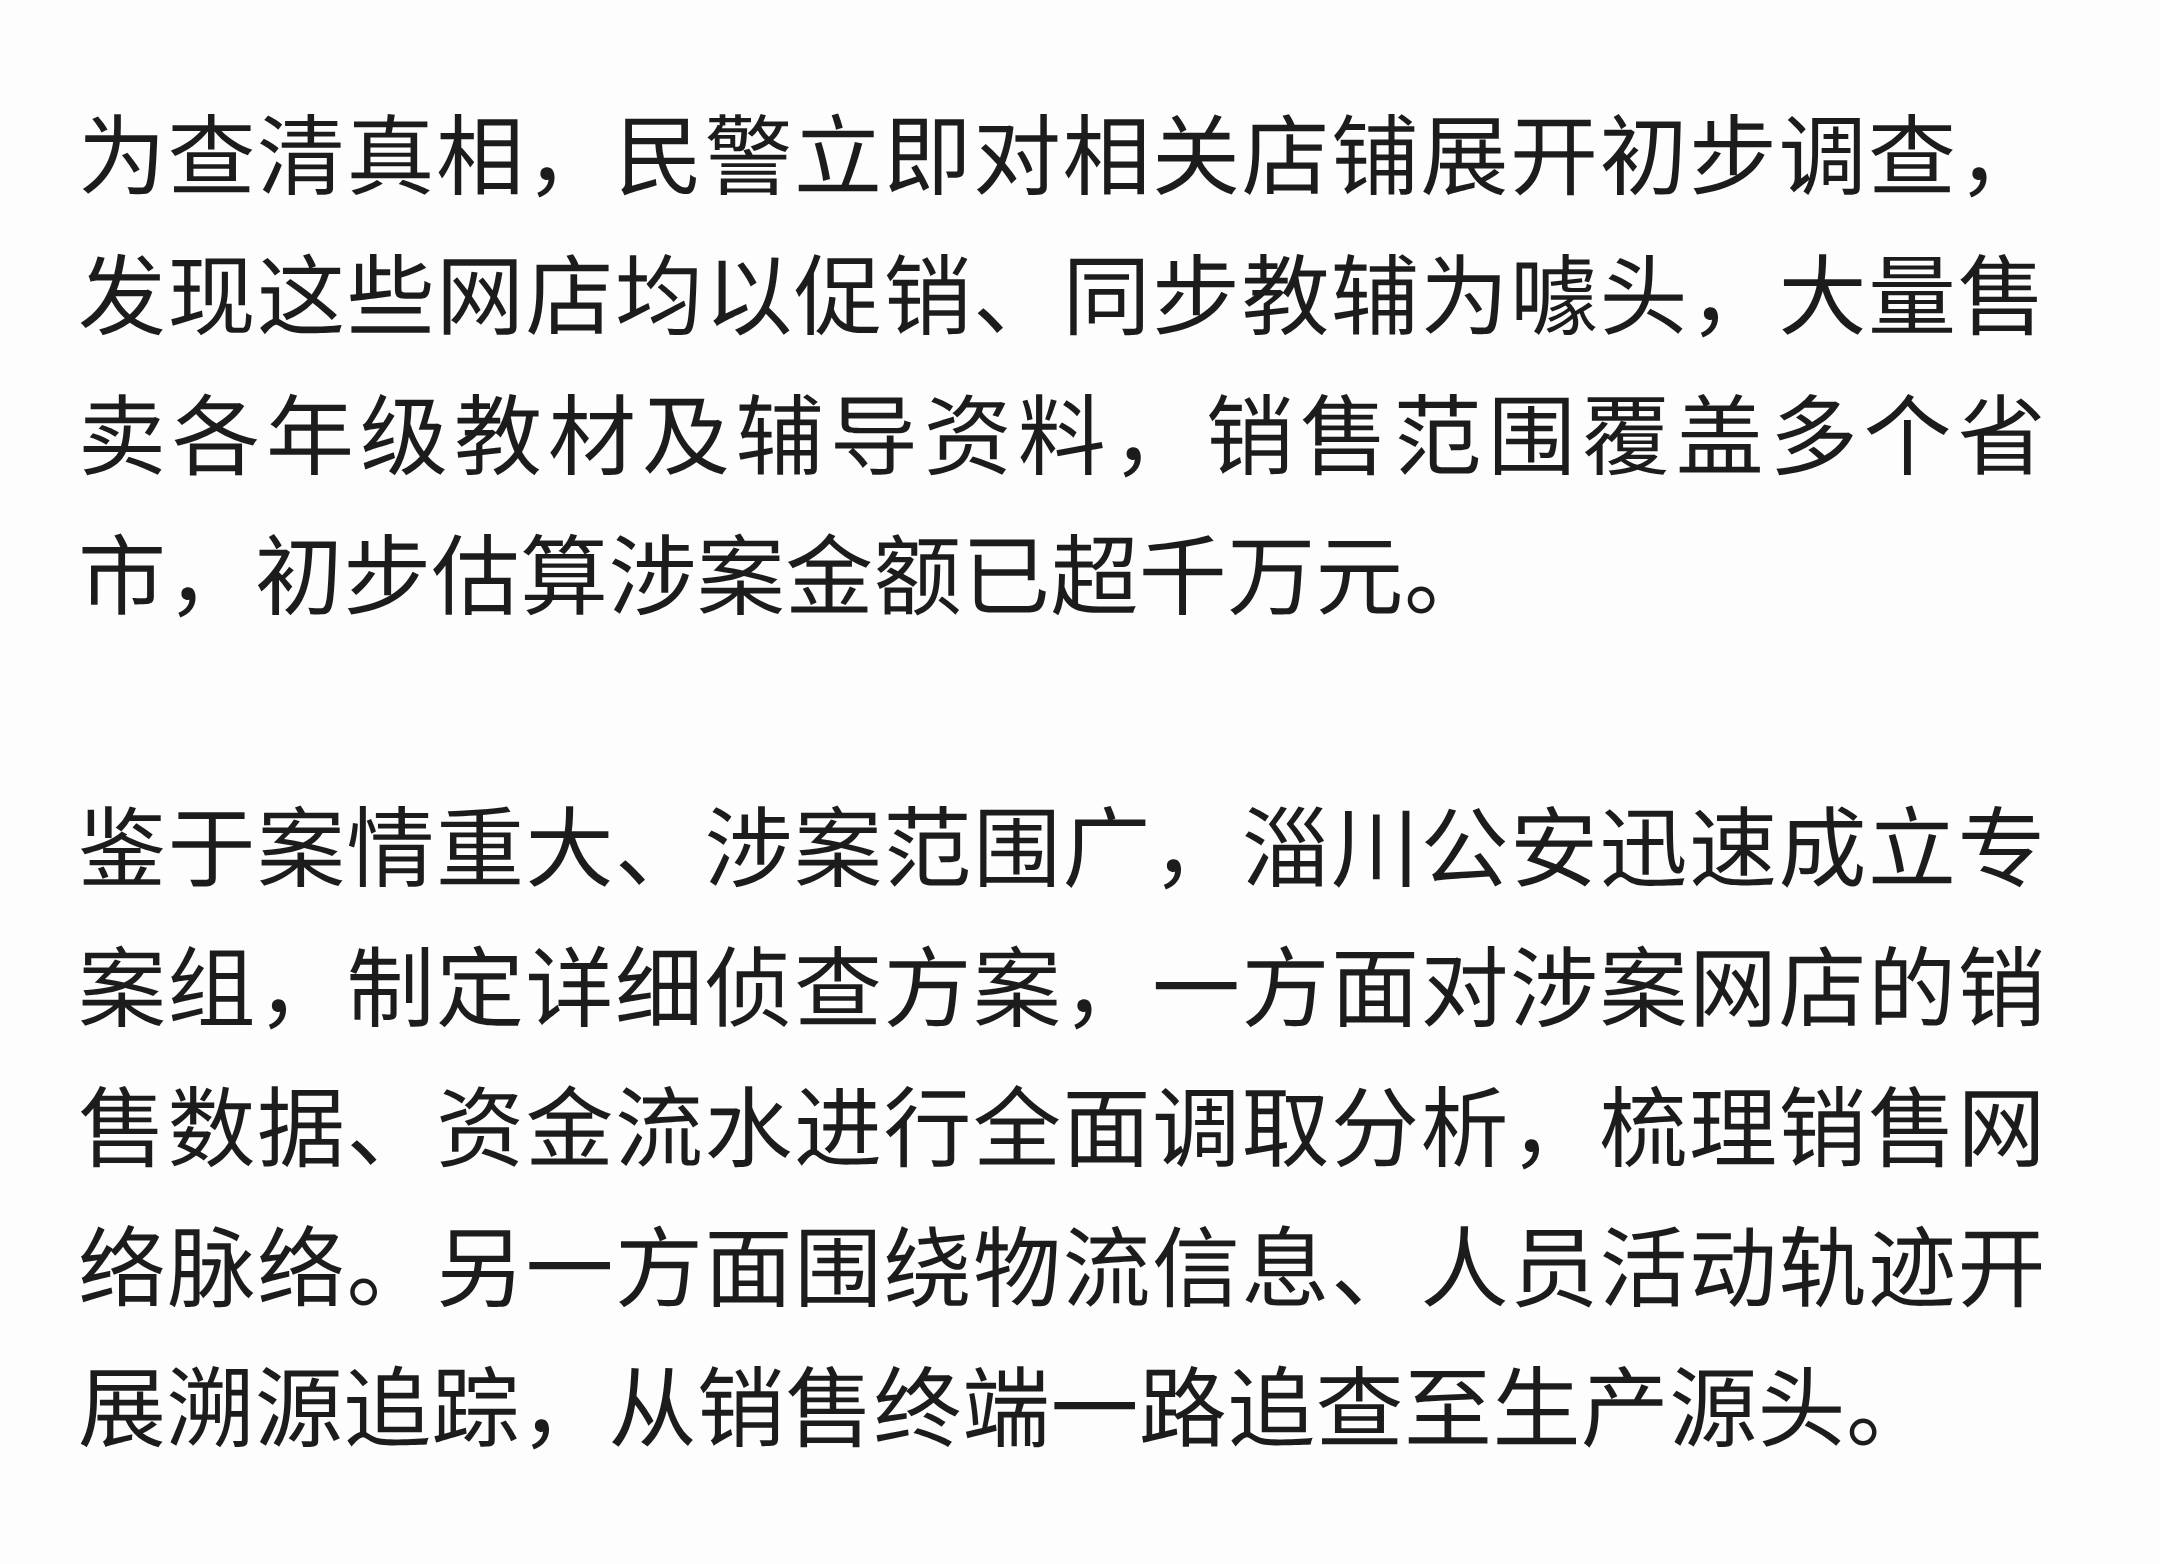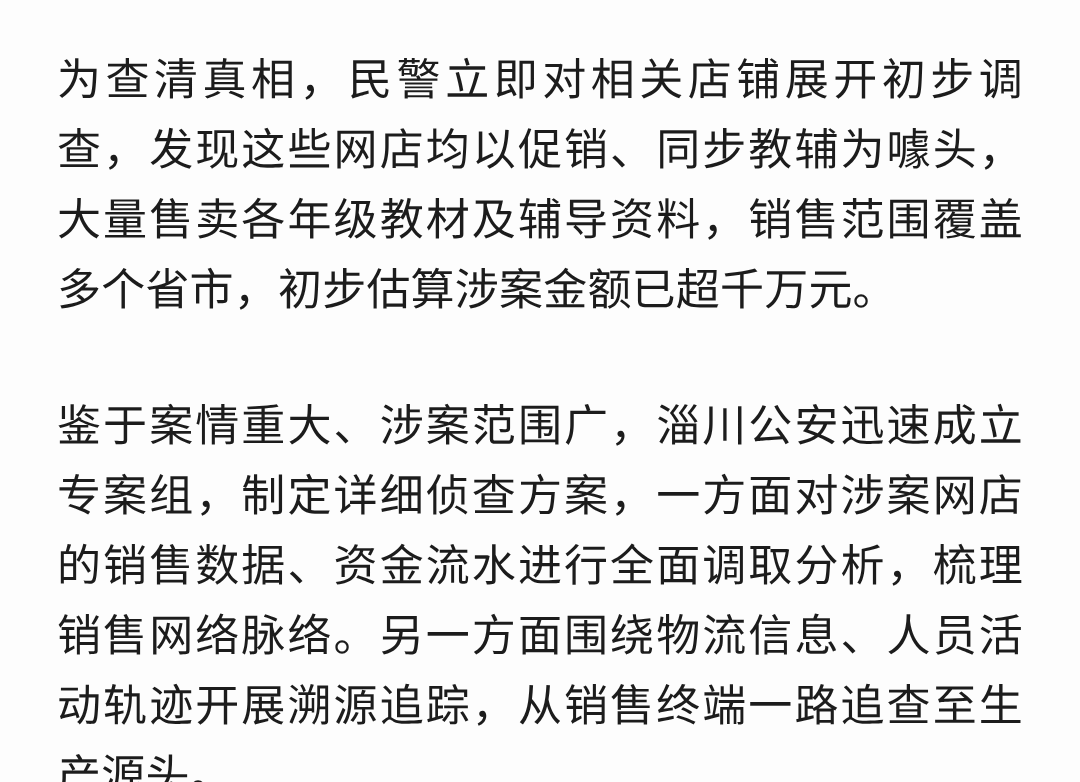--- a/index.html
+++ b/index.html
@@ -14,21 +14,21 @@
     width:1080px;
     height:782px;
     overflow:hidden;
     background:var(--bg-color);
     font-family:"Liberation Sans", sans-serif;
   }
   .article{
     box-sizing:border-box;
     width:1080px;
     height:782px;
-    padding:45px 57px 40px 57px;
+    padding:45px 57px 40px 39px;
     color:var(--text-color);
   }
   .para{
     margin:0 0 66px 0;
     font-size:44px;
     line-height:70px;
     font-weight:400;
     letter-spacing:0.2px;
     text-align:justify;
     text-justify:inter-ideograph;

